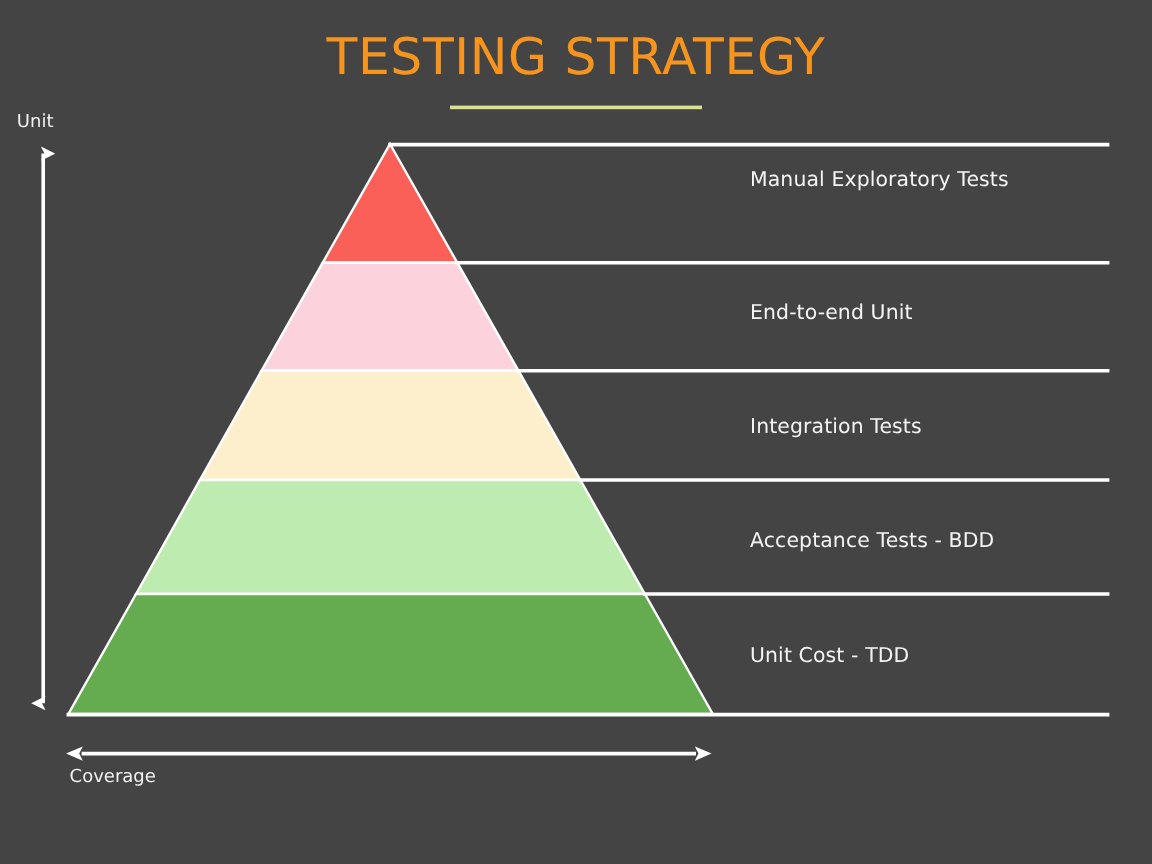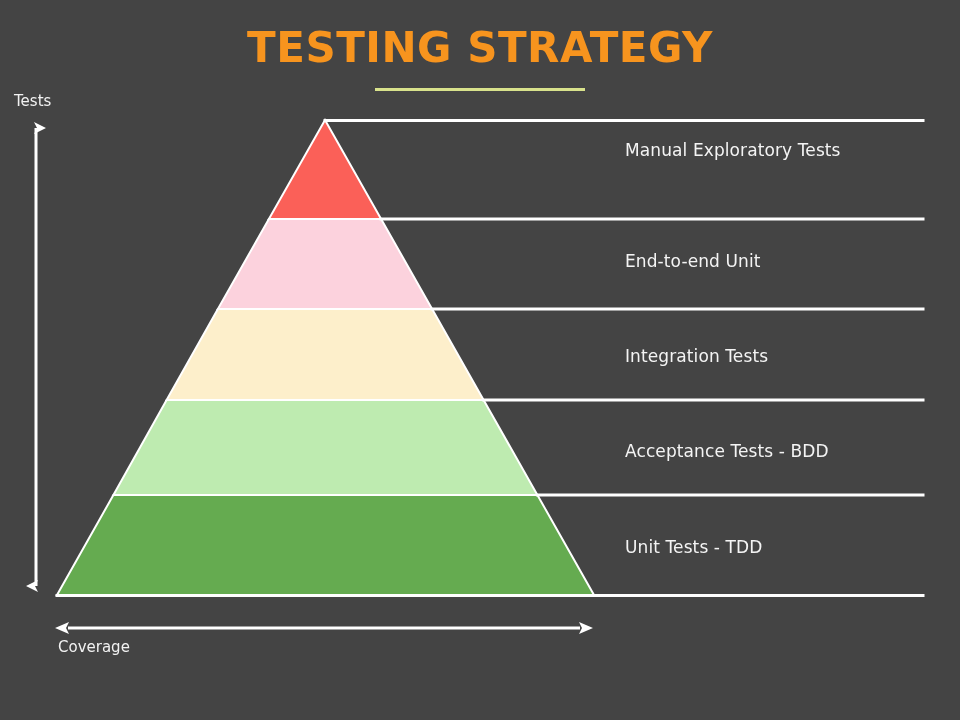--- a/index.html
+++ b/index.html
@@ -19,21 +19,21 @@
   }
 
   
   #title {
     position: absolute;
     left: 0;
     top: 26px;
     width: 960px;
     text-align: center;
     font-size: 42px;
-    font-weight: bold;
+    font-weight: normal;
     letter-spacing: 0.5px;
     color: #F7941E;
     font-family: "DejaVu Sans", sans-serif;
     line-height: 1.05;
   }
   #title-underline {
     position: absolute;
     left: 375px;
     top: 88px;
     width: 210px;
@@ -136,19 +136,19 @@
   </div>
 
   <div class="band-label" style="left:625px; top:139px; width:300px;">Manual Exploratory Tests</div>
 
   <div class="band-label" style="left:625px; top:250px; width:300px;">End-to-end Unit</div>
 
   <div class="band-label" style="left:625px; top:345px; width:300px;">Integration Tests</div>
 
   <div class="band-label" style="left:625px; top:440px; width:320px;">Acceptance Tests - BDD</div>
 
-  <div class="band-label" style="left:625px; top:536px; width:300px;">Unit Tests - TDD</div>
+  <div class="band-label" style="left:625px; top:536px; width:300px;">Unit Cost - TDD</div>
 
-  <div id="cost-label">Tests</div>
+  <div id="cost-label">Unit</div>
 
   <div id="coverage-label">Coverage</div>
 
 </div>
 
 </body></html>

